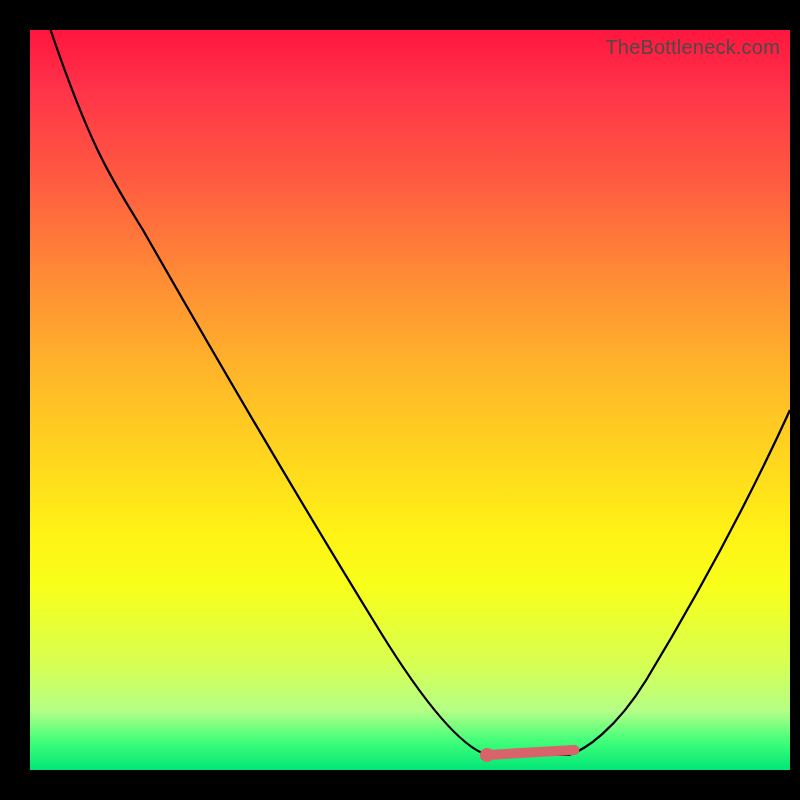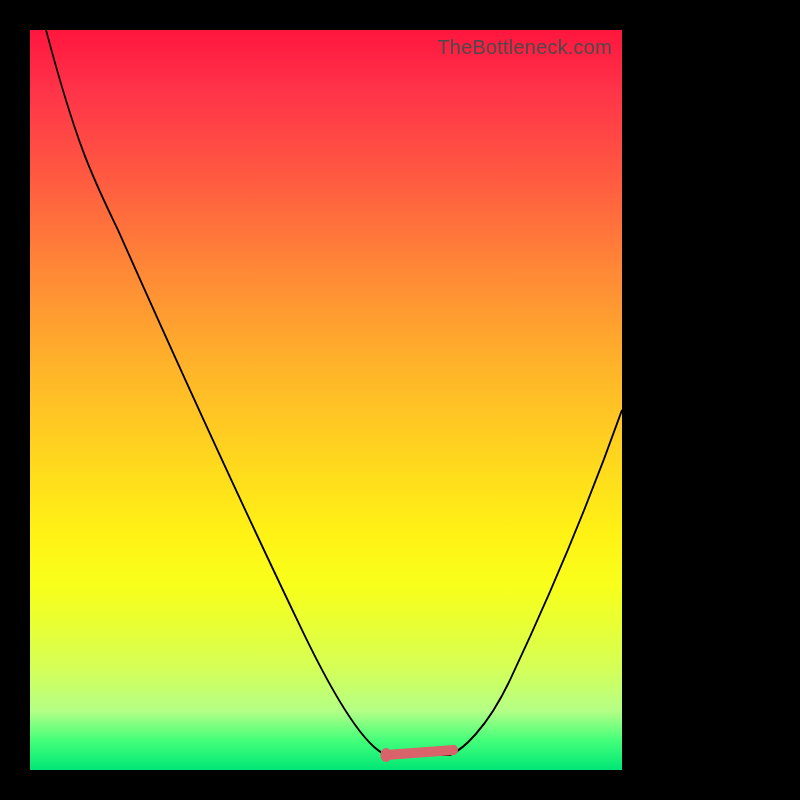--- a/index.html
+++ b/index.html
@@ -7,21 +7,21 @@
   .wrap {
     position: relative;
     width: 800px;
     height: 800px;
     background: #000;
   }
   .plot {
     position: absolute;
     left: 30px;
     top: 30px;
-    width: 592px;
+    width: 760px;
     height: 740px;
     background: linear-gradient(to bottom,
       #ff163e 0%,
       #ff3349 8%,
       #ff5a41 20%,
       #ff8a36 33%,
       #ffb22a 45%,
       #ffd41f 57%,
       #fff215 68%,
       #f8ff1a 75%,

